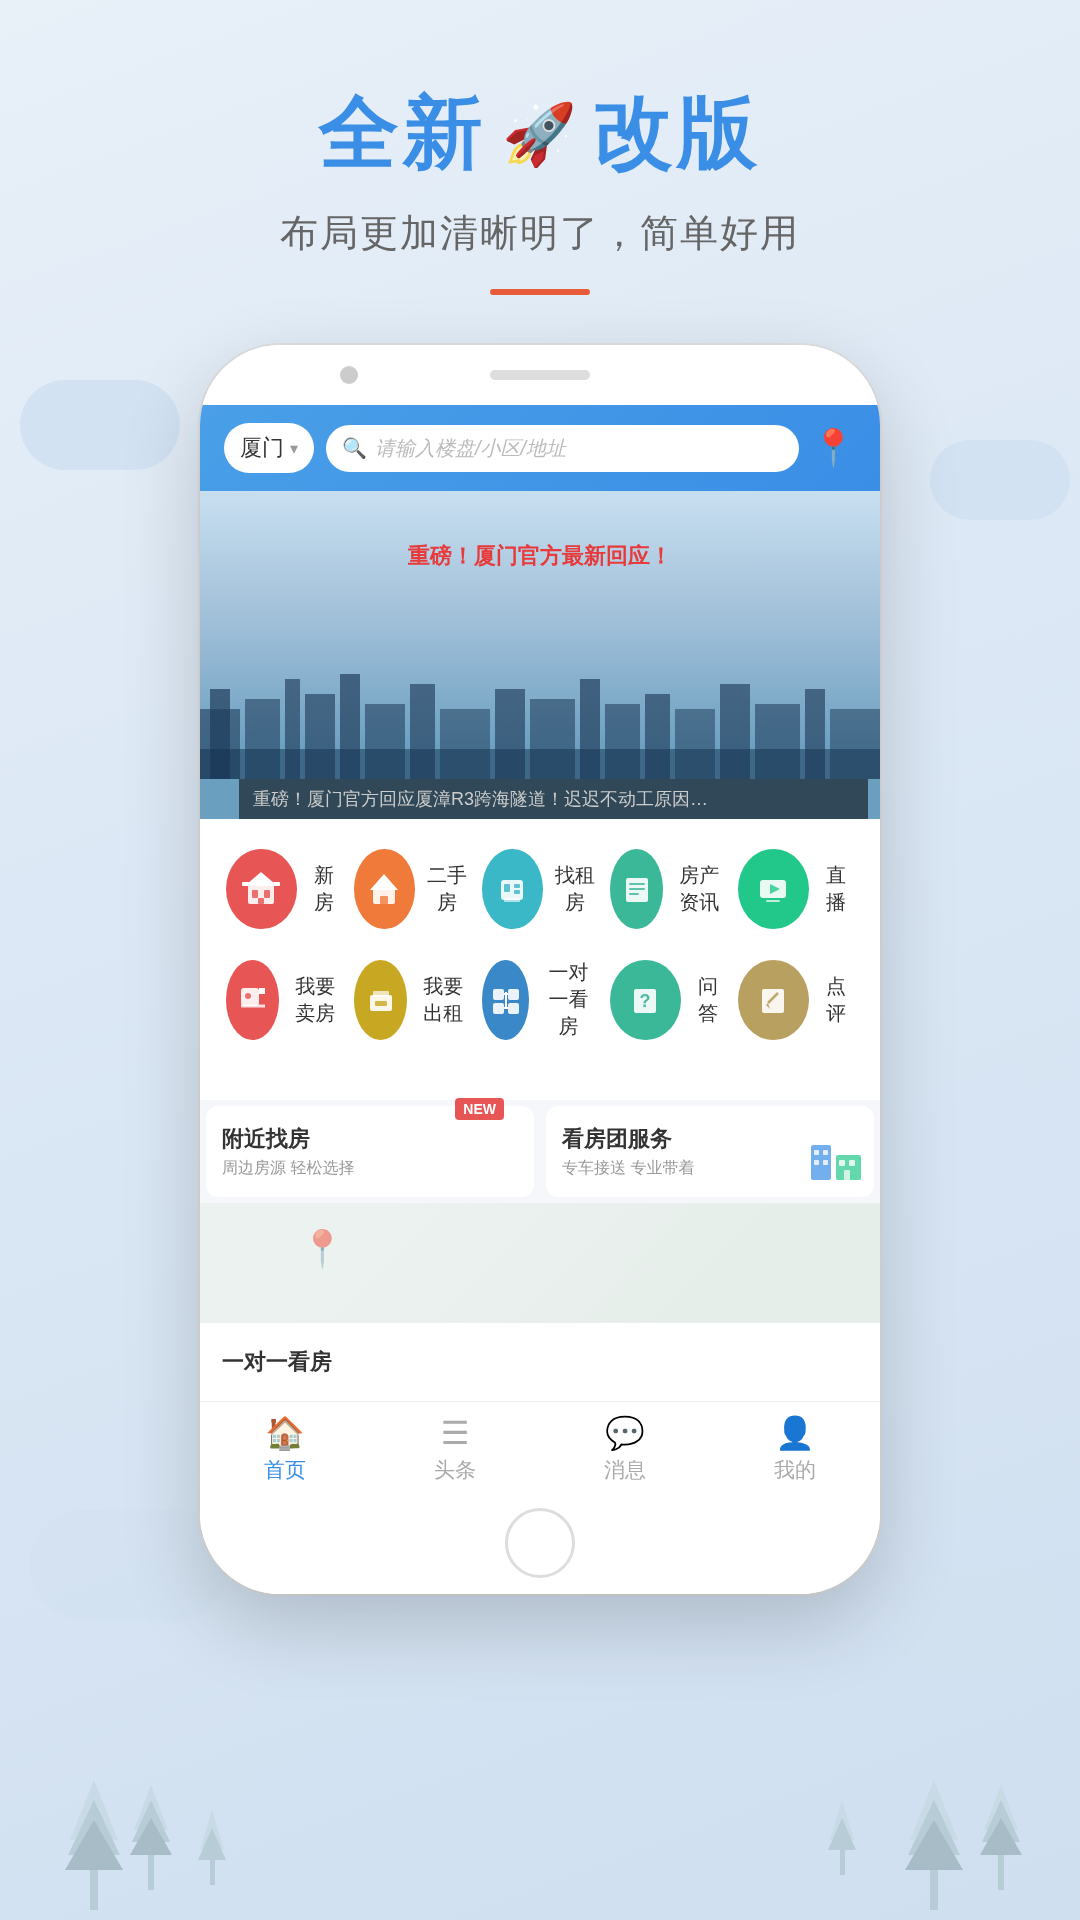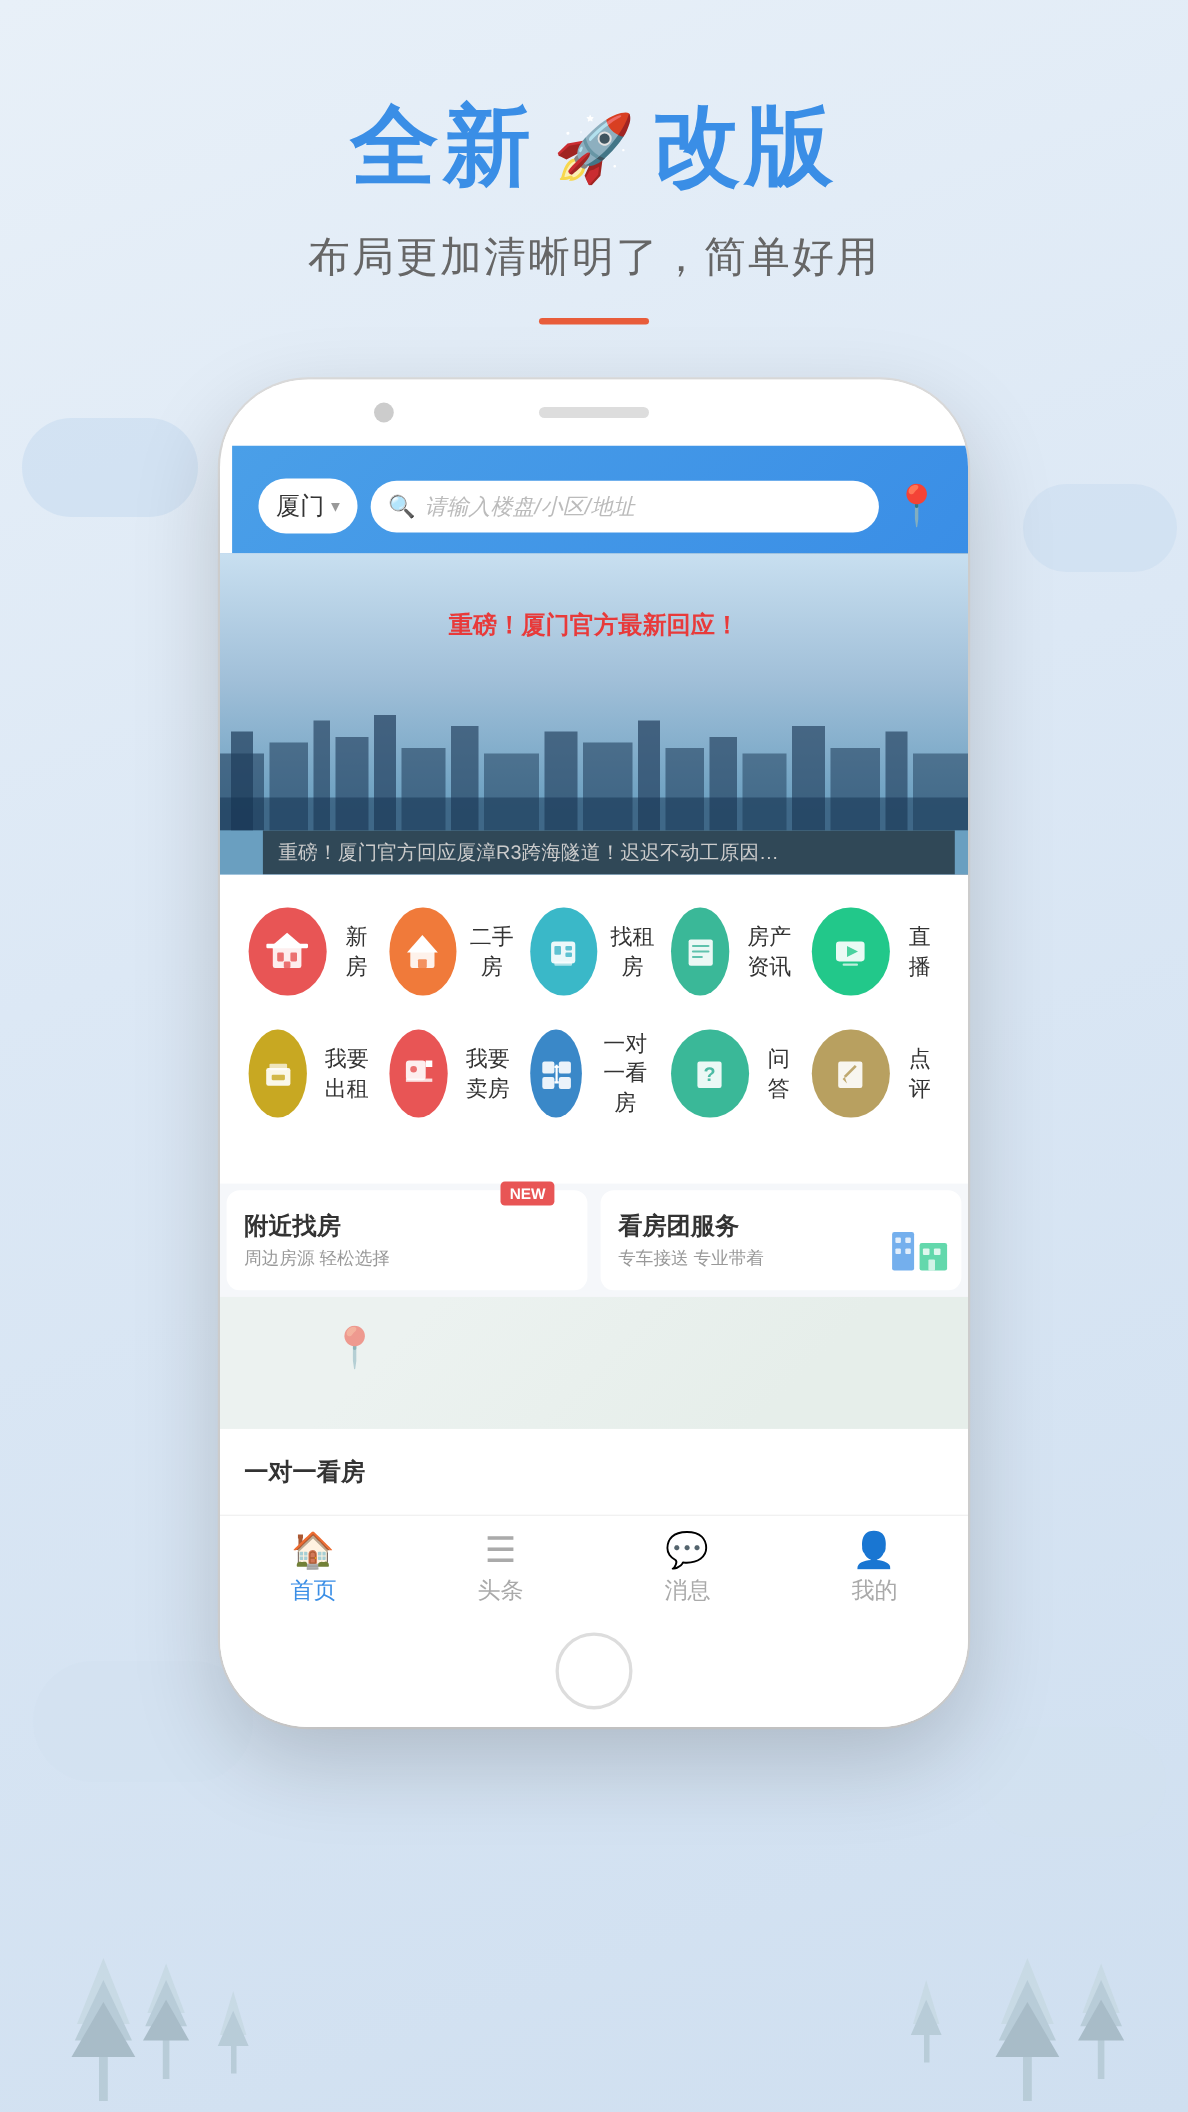--- a/index.html
+++ b/index.html
@@ -92,22 +92,21 @@
       height: 18px;
       background: #ccc;
       border-radius: 50%;
       position: absolute;
       left: 140px;
     }
 
     
     .app-header {
       background: linear-gradient(135deg, #4a9fe8, #3a8ee6);
-      padding: 30px 24px 18px;
-      margin-left: 11px;
+      padding: 18px 24px 18px;
     }
     .app-search-bar {
       display: flex;
       align-items: center;
       gap: 12px;
     }
     .location-btn {
       background: white;
       border-radius: 30px;
       padding: 10px 16px;
@@ -141,21 +140,21 @@
       font-style: italic;
     }
     .location-icon {
       color: white;
       font-size: 36px;
     }
 
     
     .app-banner {
       width: 100%;
-      height: 292px;
+      height: 328px;
       background: linear-gradient(135deg, #a8c8e8 0%, #6aa3d0 30%, #4a7faa 60%, #2d5f88 100%);
       position: relative;
       overflow: hidden;
     }
     .banner-sky {
       position: absolute;
       top: 0; left: 0; right: 0; bottom: 0;
       background: linear-gradient(to bottom, #c8dff0 0%, #a0bfd8 40%, #6a9fc0 80%);
     }
     .banner-text-overlay {
@@ -552,39 +551,39 @@
                 <polygon points="16,14 16,24 26,19" fill="rgba(34,200,138,0.8)"></polygon>
                 <rect x="12" y="30" width="14" height="2" rx="1" fill="white" opacity="0.7"></rect>
               </svg>
           </div>
           <span class="menu-label">直播</span>
         </div>
       </div>
 
       <div class="menu-row">
         <div class="menu-item">
-          <div class="menu-icon ic-yellow">
-            <svg width="38" height="38" viewBox="0 0 38 38">
-                <rect x="8" y="14" width="22" height="16" rx="2" fill="white" opacity="0.9"></rect>
-                <rect x="11" y="10" width="16" height="6" rx="1" fill="white" opacity="0.7"></rect>
-                <rect x="13" y="20" width="12" height="5" rx="1" fill="rgba(200,168,34,0.8)"></rect>
-              </svg>
-          </div>
-          <span class="menu-label">我要出租</span>
-        </div>
-        <div class="menu-item">
           <div class="menu-icon ic-tag-red">
             <svg width="38" height="38" viewBox="0 0 38 38">
                 <rect x="7" y="7" width="18" height="18" rx="3" fill="white" opacity="0.9"></rect>
                 <polygon points="25,7 31,7 31,13 25,13" fill="white"></polygon>
                 <line x1="7" y1="25" x2="31" y2="25" stroke="white" stroke-width="3" opacity="0.8"></line>
                 <circle cx="14" cy="15" r="3" fill="rgba(230,80,80,0.8)"></circle>
               </svg>
           </div>
           <span class="menu-label">我要卖房</span>
+        </div>
+        <div class="menu-item">
+          <div class="menu-icon ic-yellow">
+            <svg width="38" height="38" viewBox="0 0 38 38">
+                <rect x="8" y="14" width="22" height="16" rx="2" fill="white" opacity="0.9"></rect>
+                <rect x="11" y="10" width="16" height="6" rx="1" fill="white" opacity="0.7"></rect>
+                <rect x="13" y="20" width="12" height="5" rx="1" fill="rgba(200,168,34,0.8)"></rect>
+              </svg>
+          </div>
+          <span class="menu-label">我要出租</span>
         </div>
         <div class="menu-item">
           <div class="menu-icon ic-blue">
             <svg width="38" height="38" viewBox="0 0 38 38">
                 <rect x="6" y="8" width="11" height="11" rx="2" fill="white" opacity="0.9"></rect>
                 <rect x="21" y="8" width="11" height="11" rx="2" fill="white" opacity="0.9"></rect>
                 <rect x="6" y="22" width="11" height="11" rx="2" fill="white" opacity="0.9"></rect>
                 <rect x="21" y="22" width="11" height="11" rx="2" fill="white" opacity="0.9"></rect>
                 <line x1="17" y1="13" x2="21" y2="13" stroke="white" stroke-width="2"></line>
                 <line x1="19" y1="11" x2="19" y2="27" stroke="white" stroke-width="2"></line>

